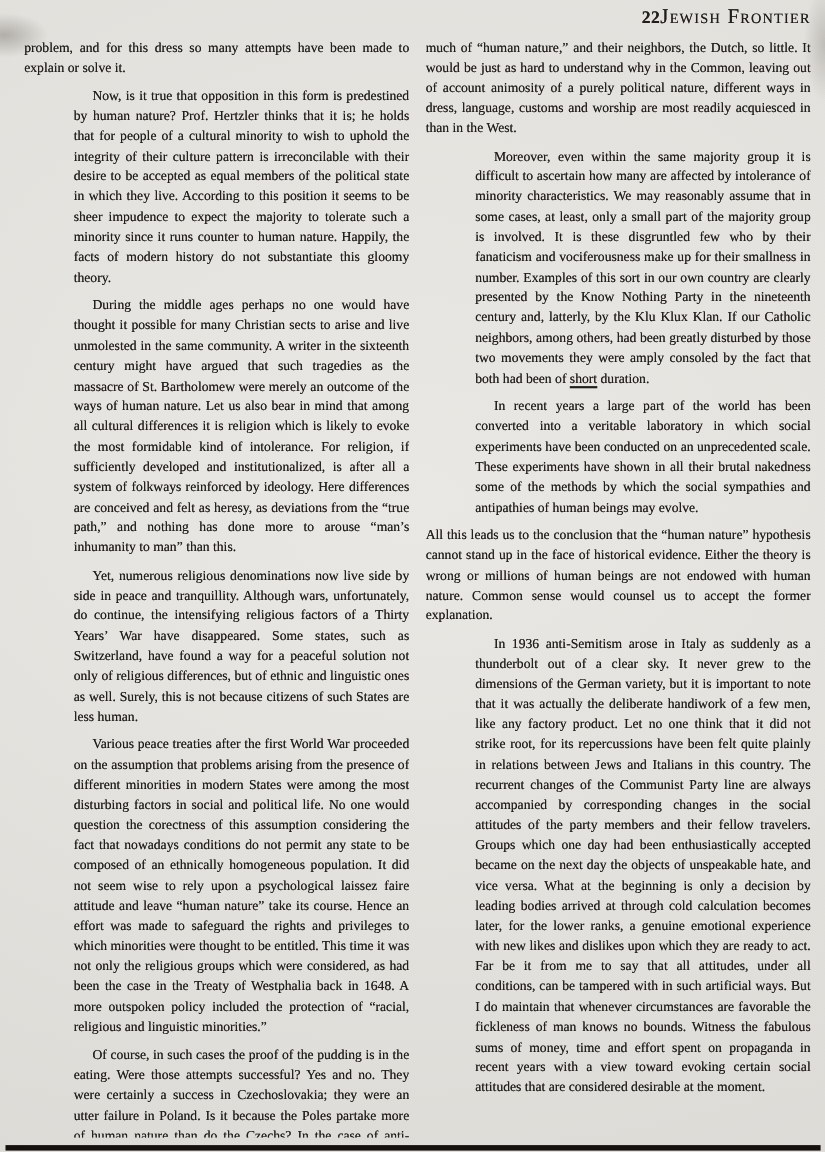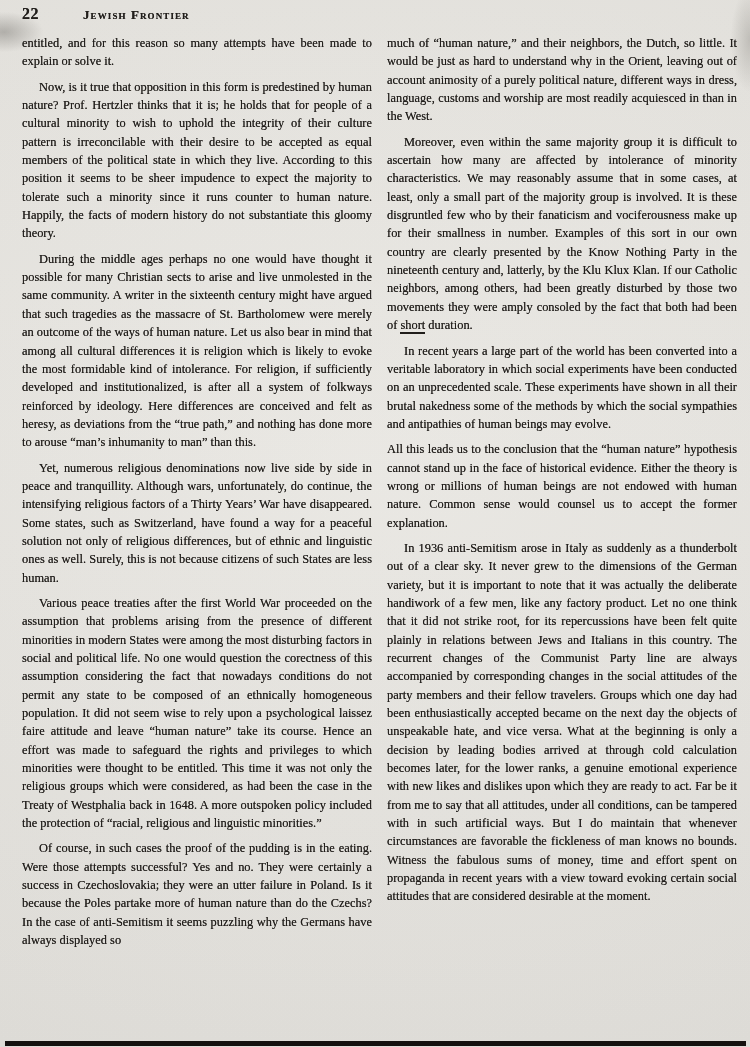--- a/index.html
+++ b/index.html
@@ -11,56 +11,56 @@
   }
   .page{
     position:relative;width:750px;height:1047px;box-sizing:border-box;
     padding:5px 13px 0 22px;
     background:
       radial-gradient(ellipse 55px 28px at 4px 32px, rgba(95,92,87,.38), rgba(95,92,87,0) 72%),
       radial-gradient(ellipse 26px 70px at 750px 40px, rgba(110,107,101,.30), rgba(110,107,101,0) 75%),
       radial-gradient(ellipse 900px 700px at 50% 45%, rgba(255,255,255,.10), rgba(0,0,0,.04)),
       linear-gradient(#e9e7e2,#e5e3de);
   }
-  .header{display:flex;justify-content:flex-start;align-items:baseline;height:20px;gap:44px;}
+  .header{display:flex;justify-content:flex-end;align-items:baseline;height:20px;}
   .pagenum{font-weight:700;font-size:16px;letter-spacing:.5px;text-shadow:0 0 .4px rgba(32,30,27,.8);}
-  .journal{font-variant:small-caps;font-weight:700;font-size:13px;letter-spacing:1.1px;text-shadow:0 0 .4px rgba(32,30,27,.8);}
+  .journal{font-variant:small-caps;font-weight:400;font-size:19px;letter-spacing:1.1px;text-shadow:0 0 .4px rgba(32,30,27,.8);}
   .cols{display:flex;justify-content:space-between;margin-top:9px;}
   .col{
     width:350px;height:1000px;overflow:hidden;
     text-align:justify;
     font-size:12.4px;line-height:18.35px;
     hyphens:auto;-webkit-hyphens:auto;
     text-shadow:0 0 .35px rgba(32,30,27,.78);
   }
   .para{margin:0 0 7px 0;}
-  .para.indent{text-indent:17px;}
+  .para.indent{text-indent:17px;margin-left:45px;}
   .it{}
   .ul{border-bottom:2px solid var(--ink,#211e1b);}
   .bottom-rule{position:absolute;left:5px;right:4px;bottom:1px;height:5px;background:var(--rule,#14110f);}
 </style>
 </head>
 <body>
 
 <div class="page">
   <div class="header">
     <span class="pagenum">22</span>
     <span class="journal">Jewish Frontier</span>
   </div>
   <div class="cols">
     <div class="col">
-        <p class="para"><span>entitled, and for this reason so many attempts have been made to explain or solve it.</span></p>
+        <p class="para"><span>problem, and for this dress so many attempts have been made to explain or solve it.</span></p>
         <p class="para indent"><span>Now, is it true that opposition in this form is predestined by human nature? Prof. Hertzler thinks that it is; he holds that for people of a cultural minority to wish to uphold the integrity of their culture pattern is irreconcilable with their desire to be accepted as equal members of the political state in which they live. According to this position it seems to be sheer impudence to expect the majority to tolerate such a minority since it runs counter to human nature. Happily, the facts of modern history do not substantiate this gloomy theory.</span></p>
         <p class="para indent"><span>During the middle ages perhaps no one would have thought it possible for many Christian sects to arise and live unmolested in the same community. A writer in the sixteenth century might have argued that such tragedies as the massacre of St. Bartholomew were merely an outcome of the ways of human nature. Let us also bear in mind that among all cultural differences it is religion which is likely to evoke the most formidable kind of intolerance. For religion, if sufficiently developed and institutionalized, is after all a system of folkways reinforced by ideology. Here differences are conceived and felt as </span><span class="it">heresy</span><span>, as deviations from the “true path,” and nothing has done more to arouse “man’s inhumanity to man” than this.</span></p>
         <p class="para indent"><span>Yet, numerous religious denominations now live side by side in peace and tranquillity. Although wars, unfortunately, do continue, the intensifying religious factors of a Thirty Years’ War have disappeared. Some states, such as Switzerland, have found a way for a peaceful solution not only of religious differences, but of ethnic and linguistic ones as well. Surely, this is not because citizens of such States are less human.</span></p>
         <p class="para indent"><span>Various peace treaties after the first World War proceeded on the assumption that problems arising from the presence of different minorities in modern States were among the most disturbing factors in social and political life. No one would question the corectness of this assumption considering the fact that nowadays conditions do not permit any state to be composed of an ethnically homogeneous population. It did not seem wise to rely upon a psychological </span><span class="it">laissez faire</span><span> attitude and leave “human nature” take its course. Hence an effort was made to safeguard the rights and privileges to which minorities were thought to be entitled. This time it was not only the religious groups which were considered, as had been the case in the Treaty of Westphalia back in 1648. A more outspoken policy included the protection of “racial, religious and linguistic minorities.”</span></p>
         <p class="para indent"><span>Of course, in such cases the proof of the pudding is in the eating. Were those attempts successful? Yes and no. They were certainly a success in Czechoslovakia; they were an utter failure in Poland. Is it because the Poles partake more of human nature than do the Czechs? In the case of anti-Semitism it seems puzzling why the Germans have always displayed so</span></p>
       </div>
     <div class="col">
-        <p class="para"><span>much of “human nature,” and their neighbors, the Dutch, so little. It would be just as hard to understand why in the Orient, leaving out of account animosity of a purely political nature, different ways in dress, language, customs and worship are most readily acquiesced in than in the West.</span></p>
+        <p class="para"><span>much of “human nature,” and their neighbors, the Dutch, so little. It would be just as hard to understand why in the Common, leaving out of account animosity of a purely political nature, different ways in dress, language, customs and worship are most readily acquiesced in than in the West.</span></p>
         <p class="para indent"><span>Moreover, even within the same majority group it is difficult to ascertain how many are affected by intolerance of minority characteristics. We may reasonably assume that in some cases, at least, only a small part of the majority group is involved. It is these disgruntled few who by their fanaticism and vociferousness make up for their smallness in number. Examples of this sort in our own country are clearly presented by the Know Nothing Party in the nineteenth century and, latterly, by the Klu Klux Klan. If our Catholic neighbors, among others, had been greatly disturbed by those two movements they were amply consoled by the fact that both had been of </span><span class="ul">short</span><span> duration.</span></p>
         <p class="para indent"><span>In recent years a large part of the world has been converted into a veritable laboratory in which social experiments have been conducted on an unprecedented scale. These experiments have shown in all their brutal nakedness some of the methods by which the social sympathies and antipathies of human beings may evolve.</span></p>
         <p class="para"><span>All this leads us to the conclusion that the “human nature” hypothesis cannot stand up in the face of historical evidence. Either the theory is wrong or millions of human beings are not endowed with human nature. Common sense would counsel us to accept the former explanation.</span></p>
         <p class="para indent"><span>In 1936 anti-Semitism arose in Italy as suddenly as a thunderbolt out of a clear sky. It never grew to the dimensions of the German variety, but it is important to note that it was actually the deliberate handiwork of a few men, like any factory product. Let no one think that it did not strike root, for its repercussions have been felt quite plainly in relations between Jews and Italians in this country. The recurrent changes of the Communist Party line are always accompanied by corresponding changes in the social attitudes of the party members and their fellow travelers. Groups which one day had been enthusiastically accepted became on the next day the objects of unspeakable hate, and vice versa. What at the beginning is only a decision by leading bodies arrived at through cold calculation becomes later, for the lower ranks, a genuine emotional experience with new likes and dislikes upon which they are ready to act. Far be it from me to say that all attitudes, under all conditions, can be tampered with in such artificial ways. But I do maintain that whenever circumstances are favorable the fickleness of man knows no bounds. Witness the fabulous sums of money, time and effort spent on propaganda in recent years with a view toward evoking certain social attitudes that are considered desirable at the moment.</span></p>
       </div>
   </div>
   <div class="bottom-rule"></div>
 </div>
 
 </body></html>

